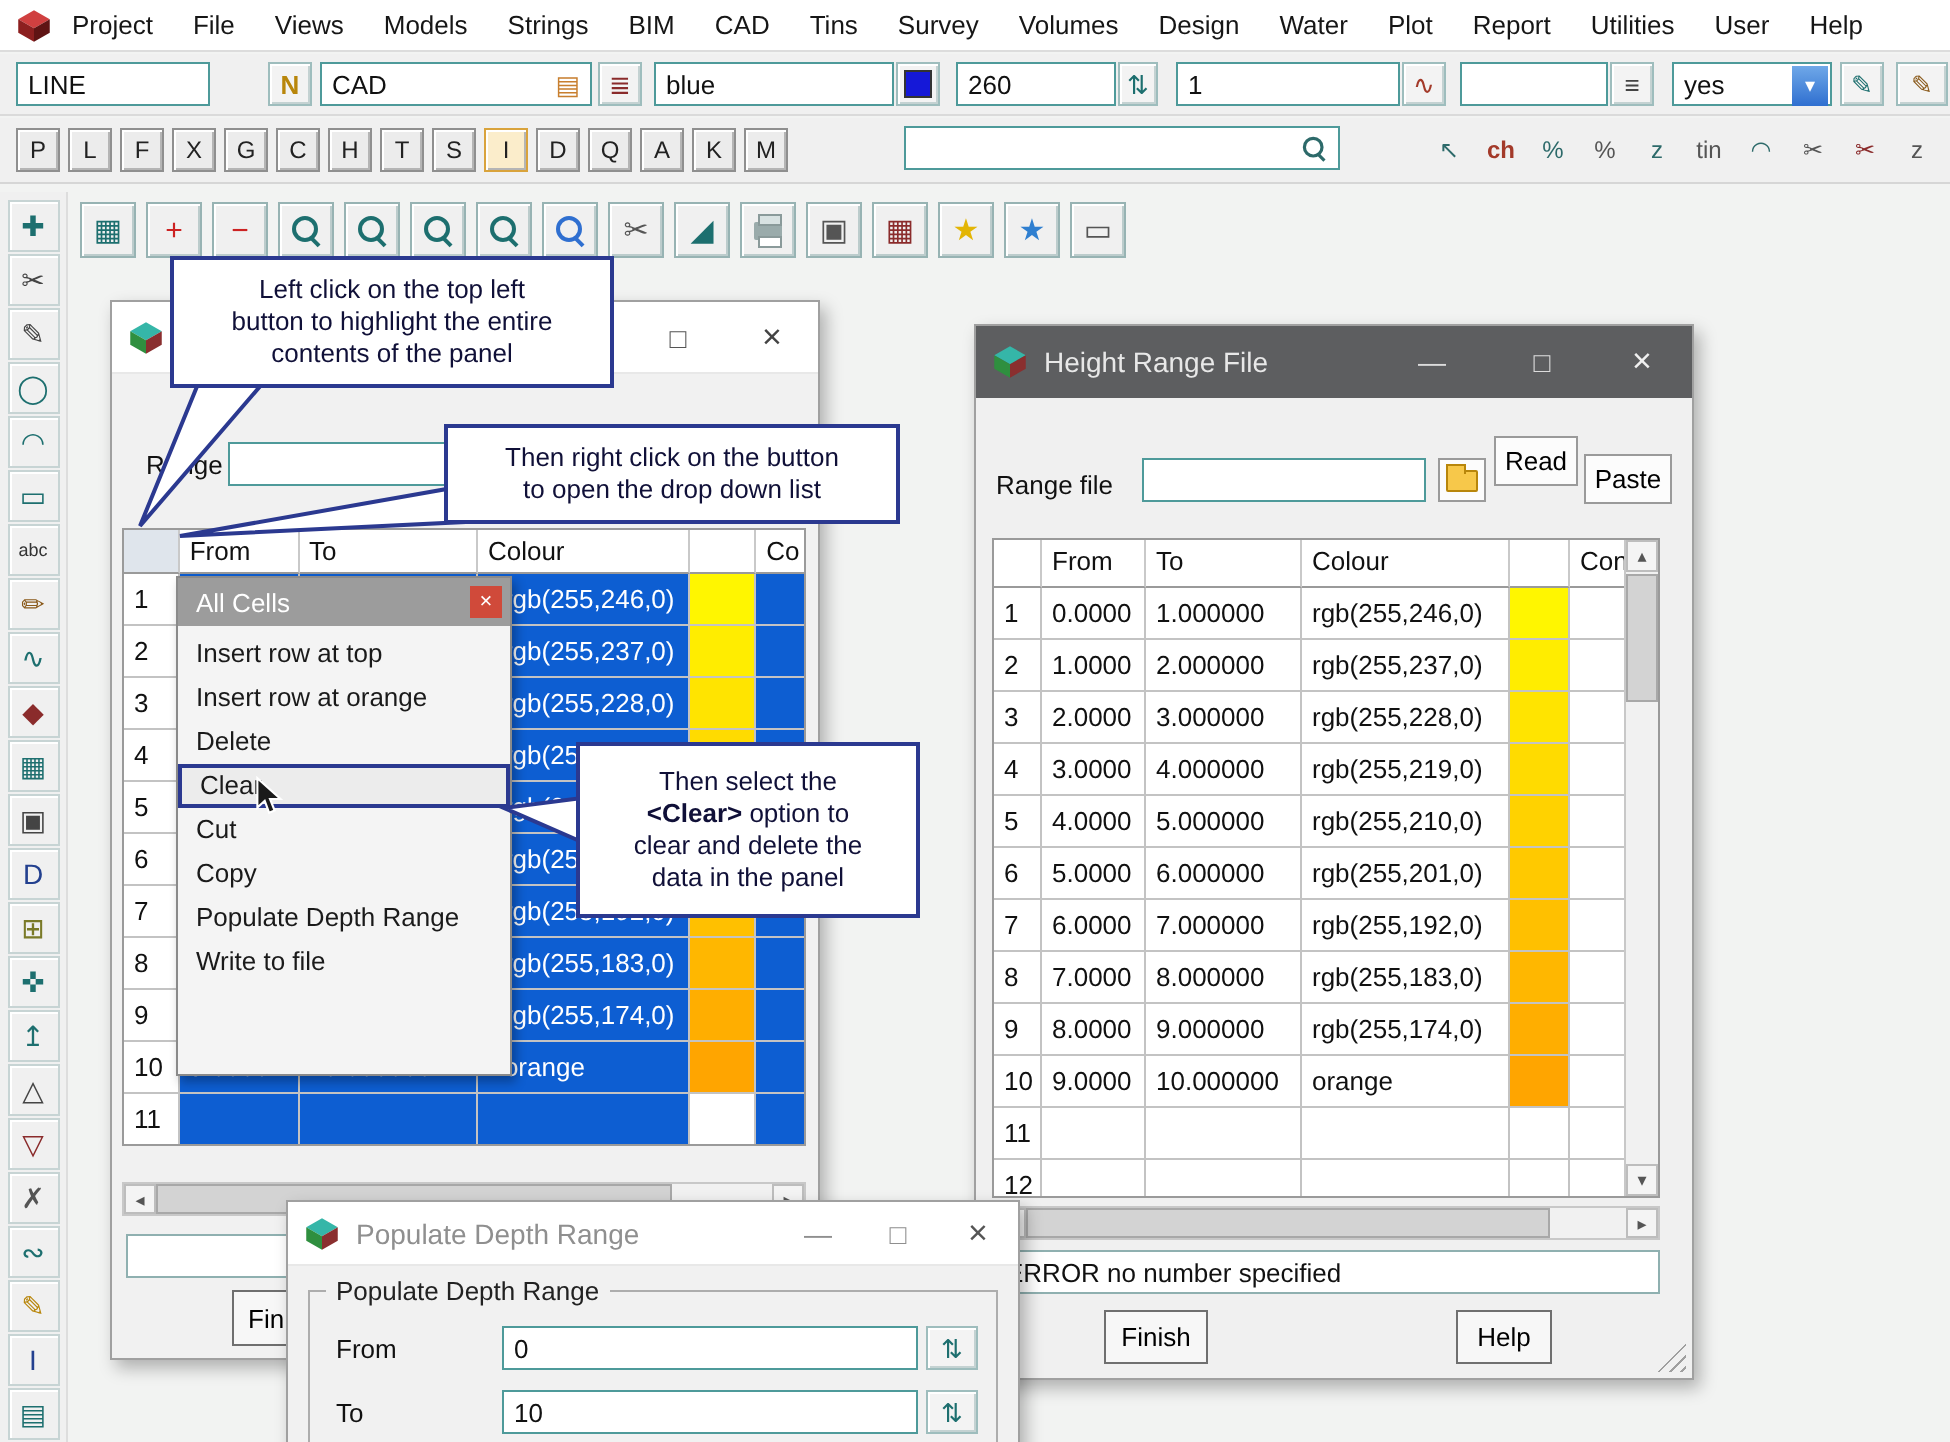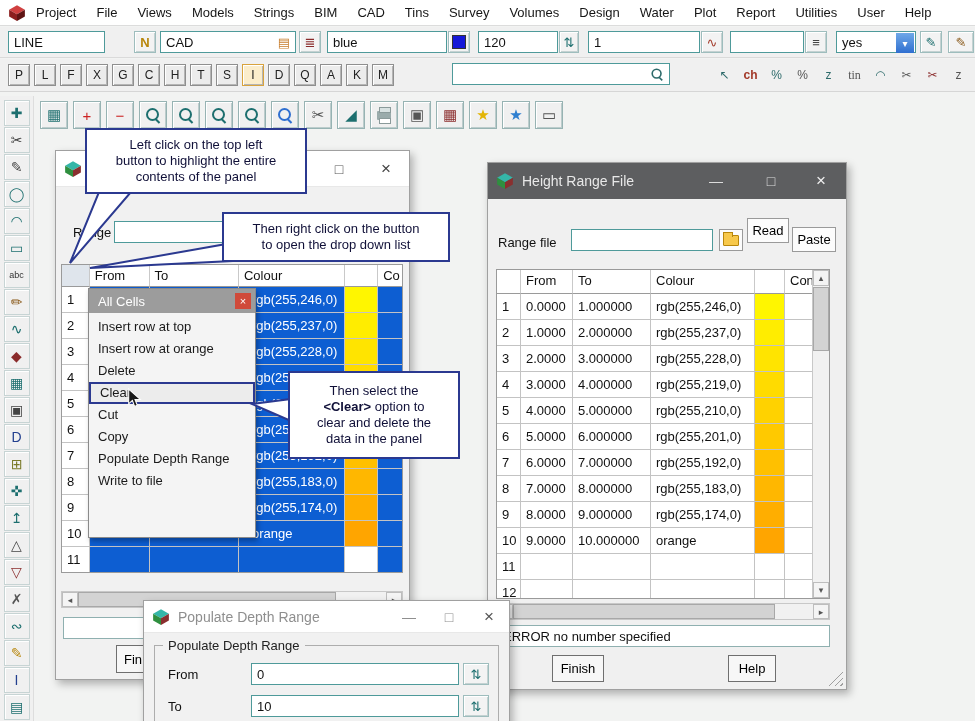--- a/index.html
+++ b/index.html
@@ -108,21 +108,21 @@
   <div class="icbtn" style="left:299px">
       <span style="color:#8a2b2b">≣</span>
     </div>
   <div class="combo" style="left:327px;width:120px">
       <span>blue</span>
     </div>
   <div class="icbtn" style="left:448px">
       <span style="width: 14px; height: 14px; border: 1px solid rgb(51, 51, 51); background: rgb(21, 24, 216);"></span>
     </div>
   <div class="combo" style="left:478px;width:80px">
-      <span>120</span>
+      <span>260</span>
     </div>
   <div class="icbtn" style="left:559px;width:20px">
       <span style="color:#1d6f6f">⇅</span>
     </div>
   <div class="combo" style="left:588px;width:112px">
       <span>1</span>
     </div>
   <div class="icbtn" style="left:701px">
       <span style="color:#a33a2a">∿</span>
     </div>
@@ -166,21 +166,21 @@
   <div class="field" style="left:452px;width:218px;justify-content:flex-end">
     <span class="mag" style="--c:#2d6a6a;transform:scale(.8)"></span>
   </div>
   <div style="position:absolute;left:712px;top:3px;display:flex;gap:1px">
 
   <button class="sbtn" style="color: rgb(45, 106, 106);">↖</button>
       <button class="sbtn" style="color: rgb(163, 58, 42); font-weight: bold;">ch</button>
       <button class="sbtn" style="color: rgb(45, 106, 106);">%</button>
       <button class="sbtn" style="color: rgb(85, 85, 85);">%</button>
       <button class="sbtn" style="color: rgb(45, 106, 106);">z</button>
-      <button class="sbtn" style="color: rgb(85, 85, 85); font-family: Liberation Serif, serif;">tin</button>
+      <button class="sbtn" style="color: rgb(85, 85, 85);">tin</button>
       <button class="sbtn" style="color: rgb(45, 106, 106);">◠</button>
       <button class="sbtn" style="color: rgb(85, 85, 85);">✂</button>
       <button class="sbtn" style="color: rgb(138, 43, 43);">✂</button>
       <button class="sbtn" style="color: rgb(85, 85, 85);">z</button>
     </div>
 </div>
 
 <div id="mainbar">
 
     <button class="mbtn">

